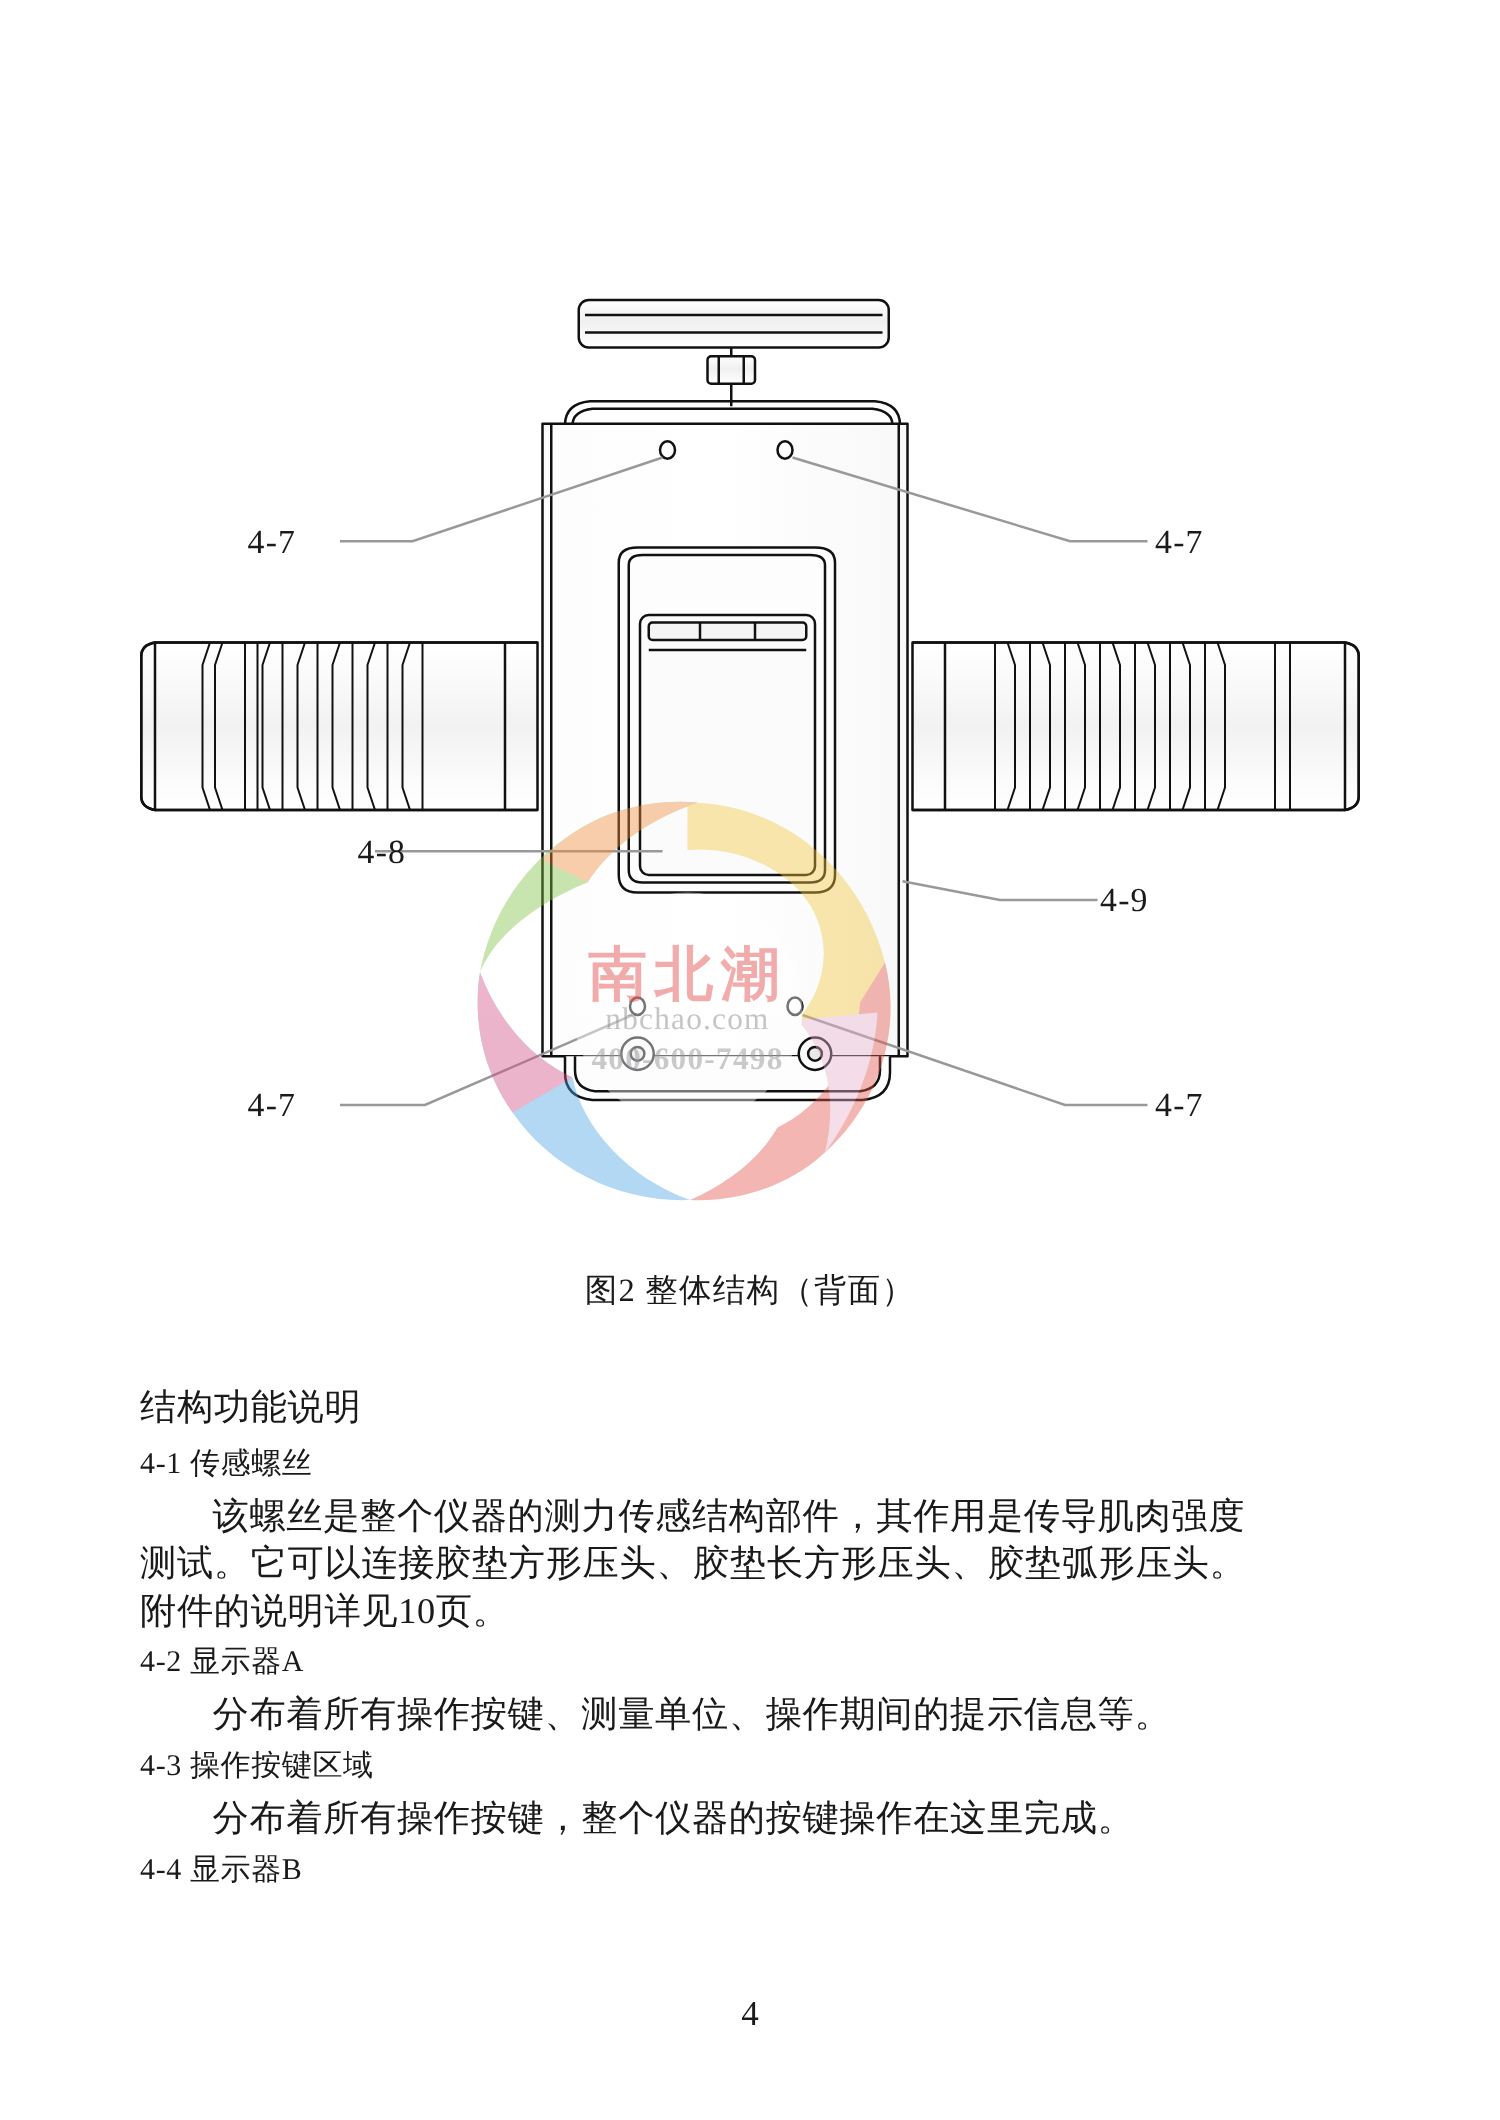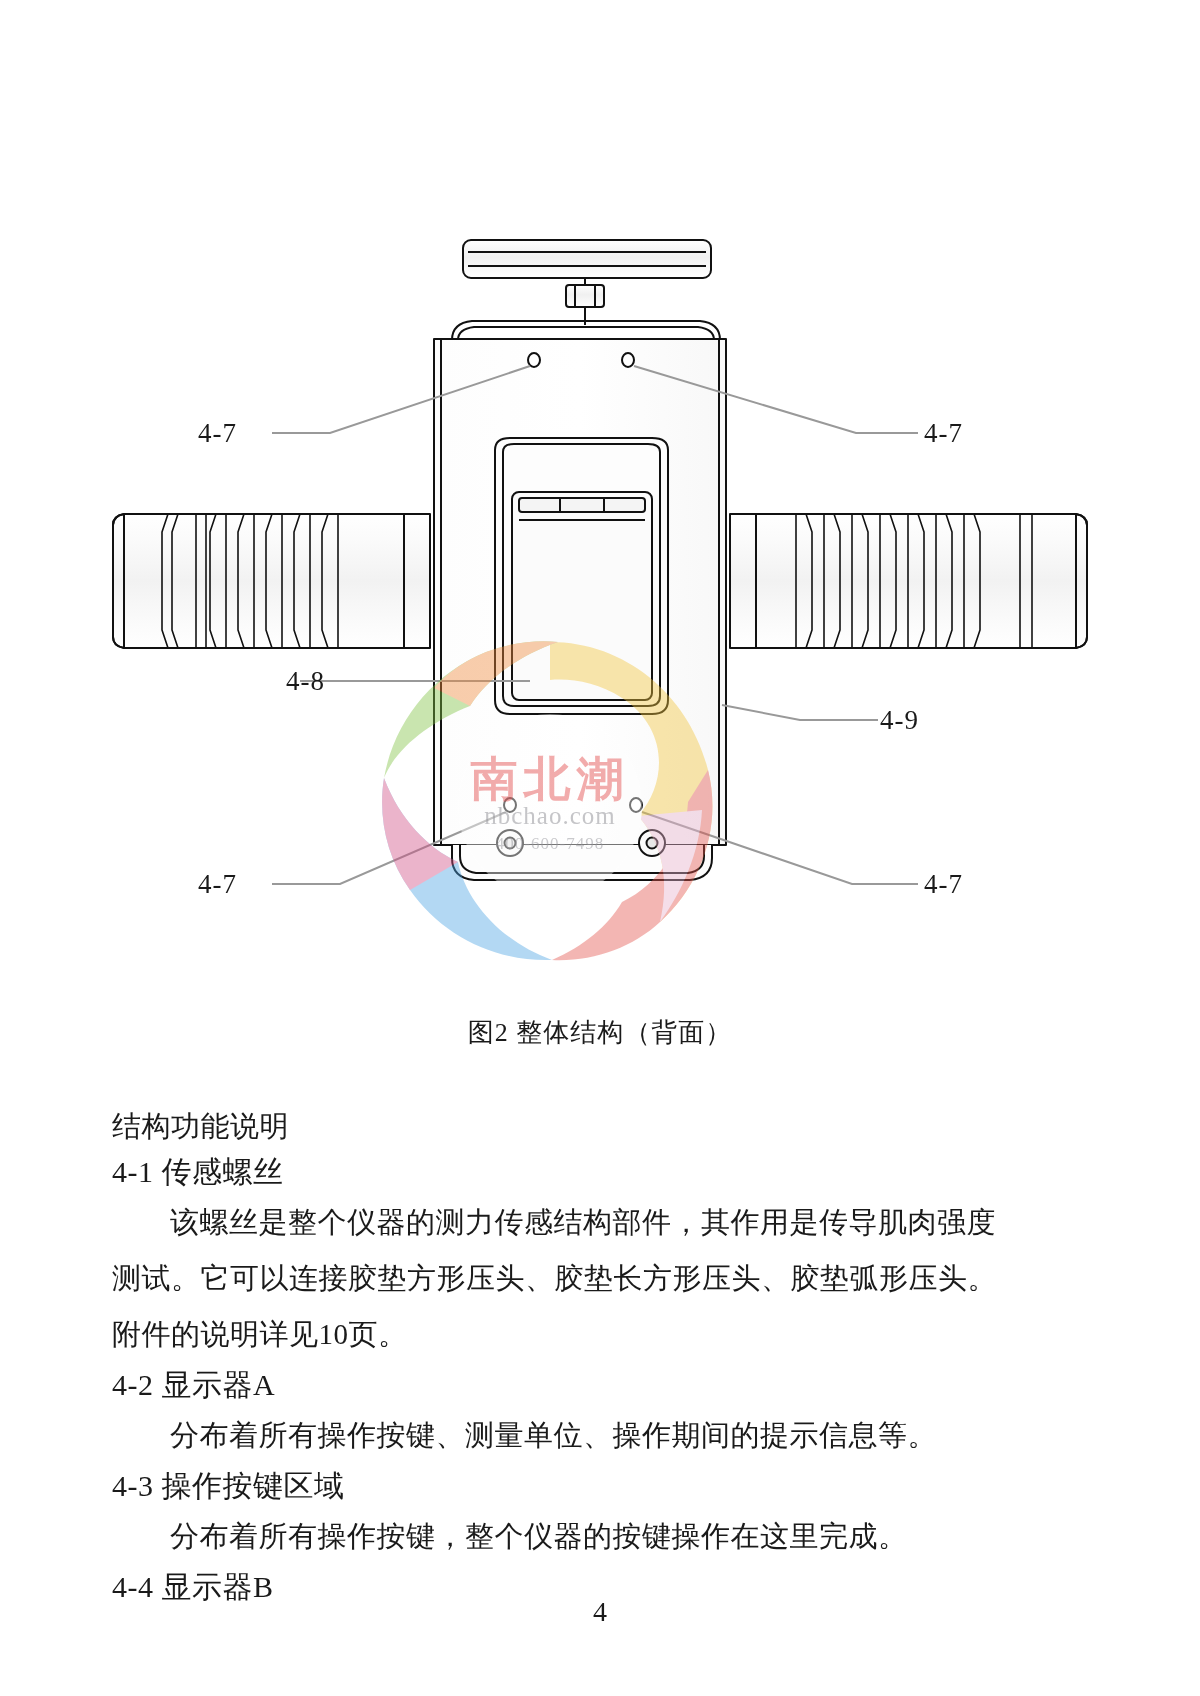--- a/index.html
+++ b/index.html
@@ -42,23 +42,24 @@
     font-weight: bold;
   }
   .wm-url {
     top: 172px;
     font-size: 25px;
     letter-spacing: 1px;
     color: rgba(150, 150, 155, 0.55);
   }
   .wm-tel {
     top: 204px;
-    font-size: 17px;
+    font-size: 25px;
     letter-spacing: 1px;
     color: rgba(150, 150, 155, 0.5);
+    font-weight: bold;
   }
 
   
   .callout {
     position: absolute;
     font-family: "Liberation Serif", "DejaVu Serif", serif;
     font-size: 27px;
     color: #1a1a1a;
     letter-spacing: 1px;
     white-space: nowrap;
@@ -78,22 +79,22 @@
   .body-text {
     position: absolute;
     left: 112px; top: 1088px;
     width: 900px;
     font-size: 29px;
     line-height: 45px;
     letter-spacing: 0.5px;
     margin-top: 16px;
   }
   .heading { margin: 0; font-weight: normal; font-size: 29px; line-height: 45px; }
-  .item-title { margin: 0; font-size: 30px; line-height: 45px; }
-  .para { margin: 0; font-size: 29px; line-height: 56px; text-indent: 2em; }
+  .item-title { margin: 0; font-size: 24px; line-height: 45px; }
+  .para { margin: 0; font-size: 29px; line-height: 38px; text-indent: 2em; }
 
   
   .page-number {
     position: absolute;
     left: 0; bottom: 68px;
     width: 1200px;
     text-align: center;
     font-size: 28px;
   }
 </style>

